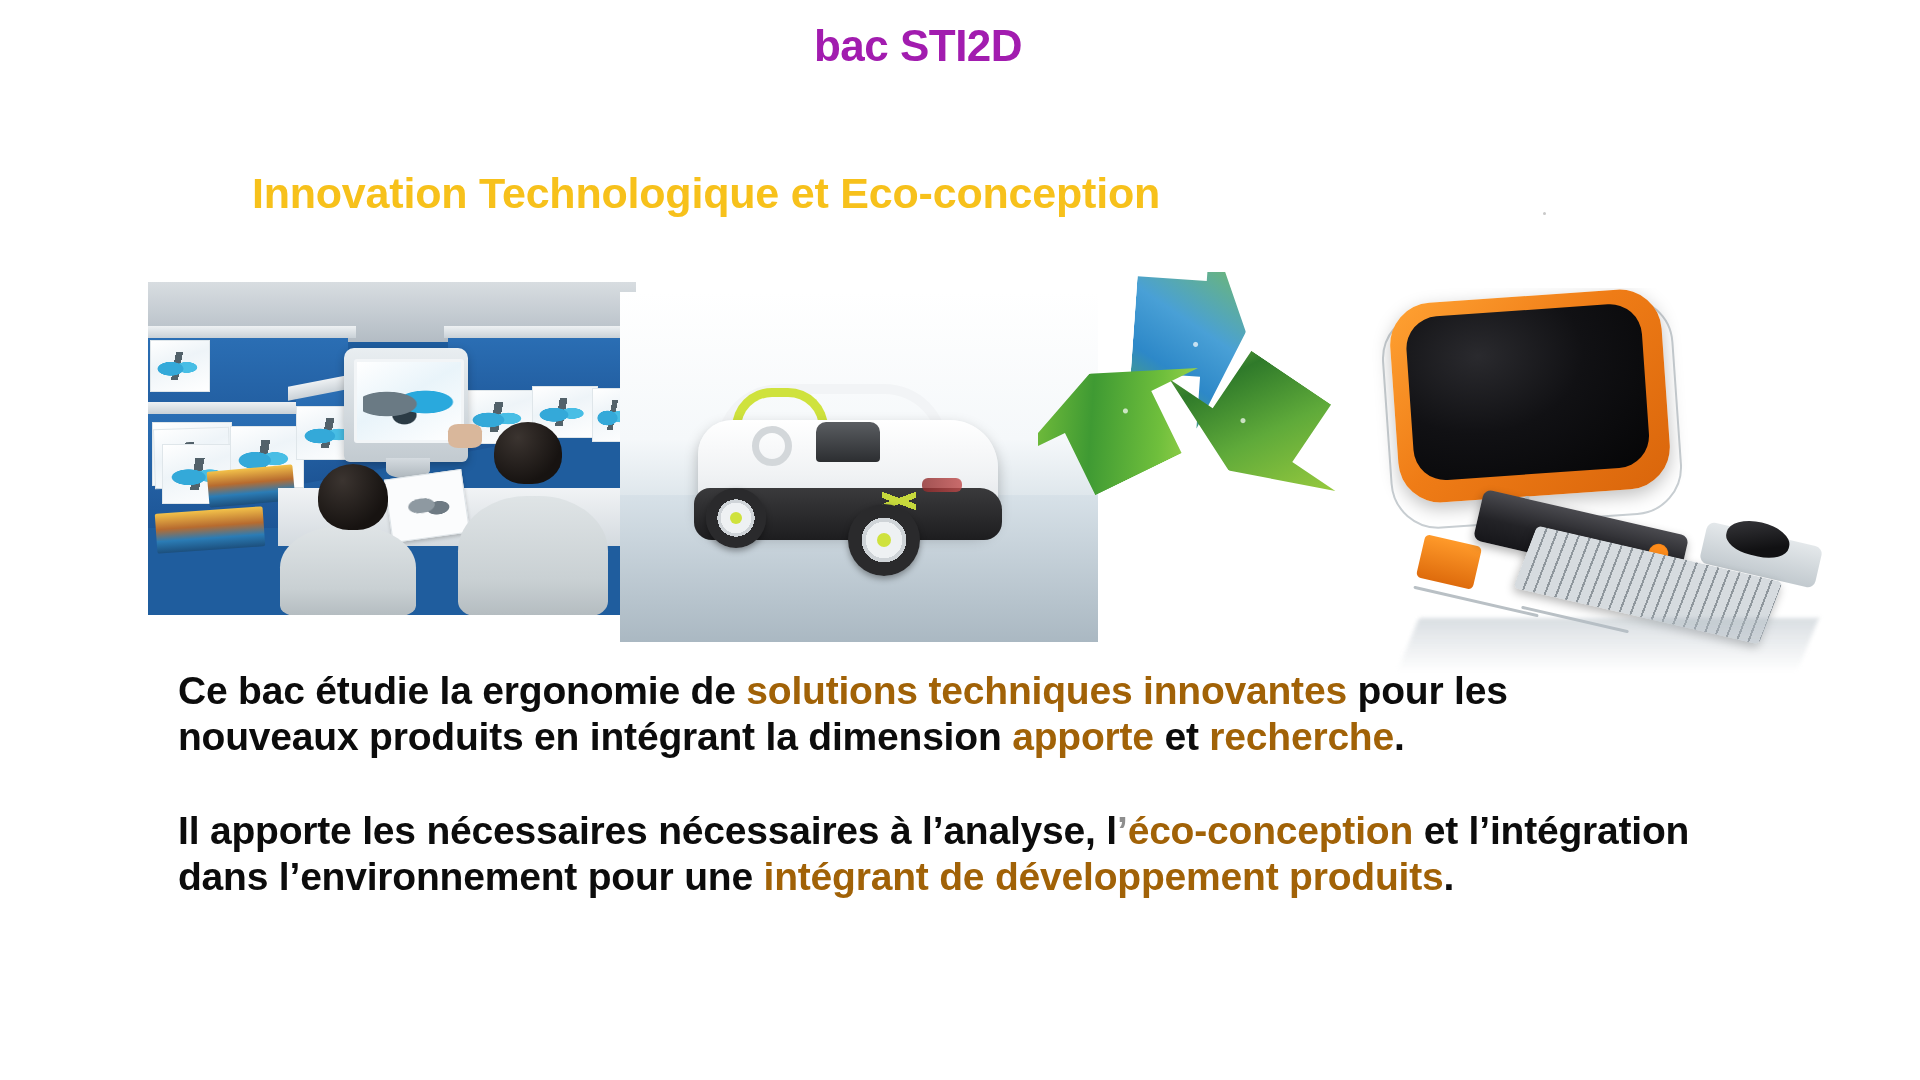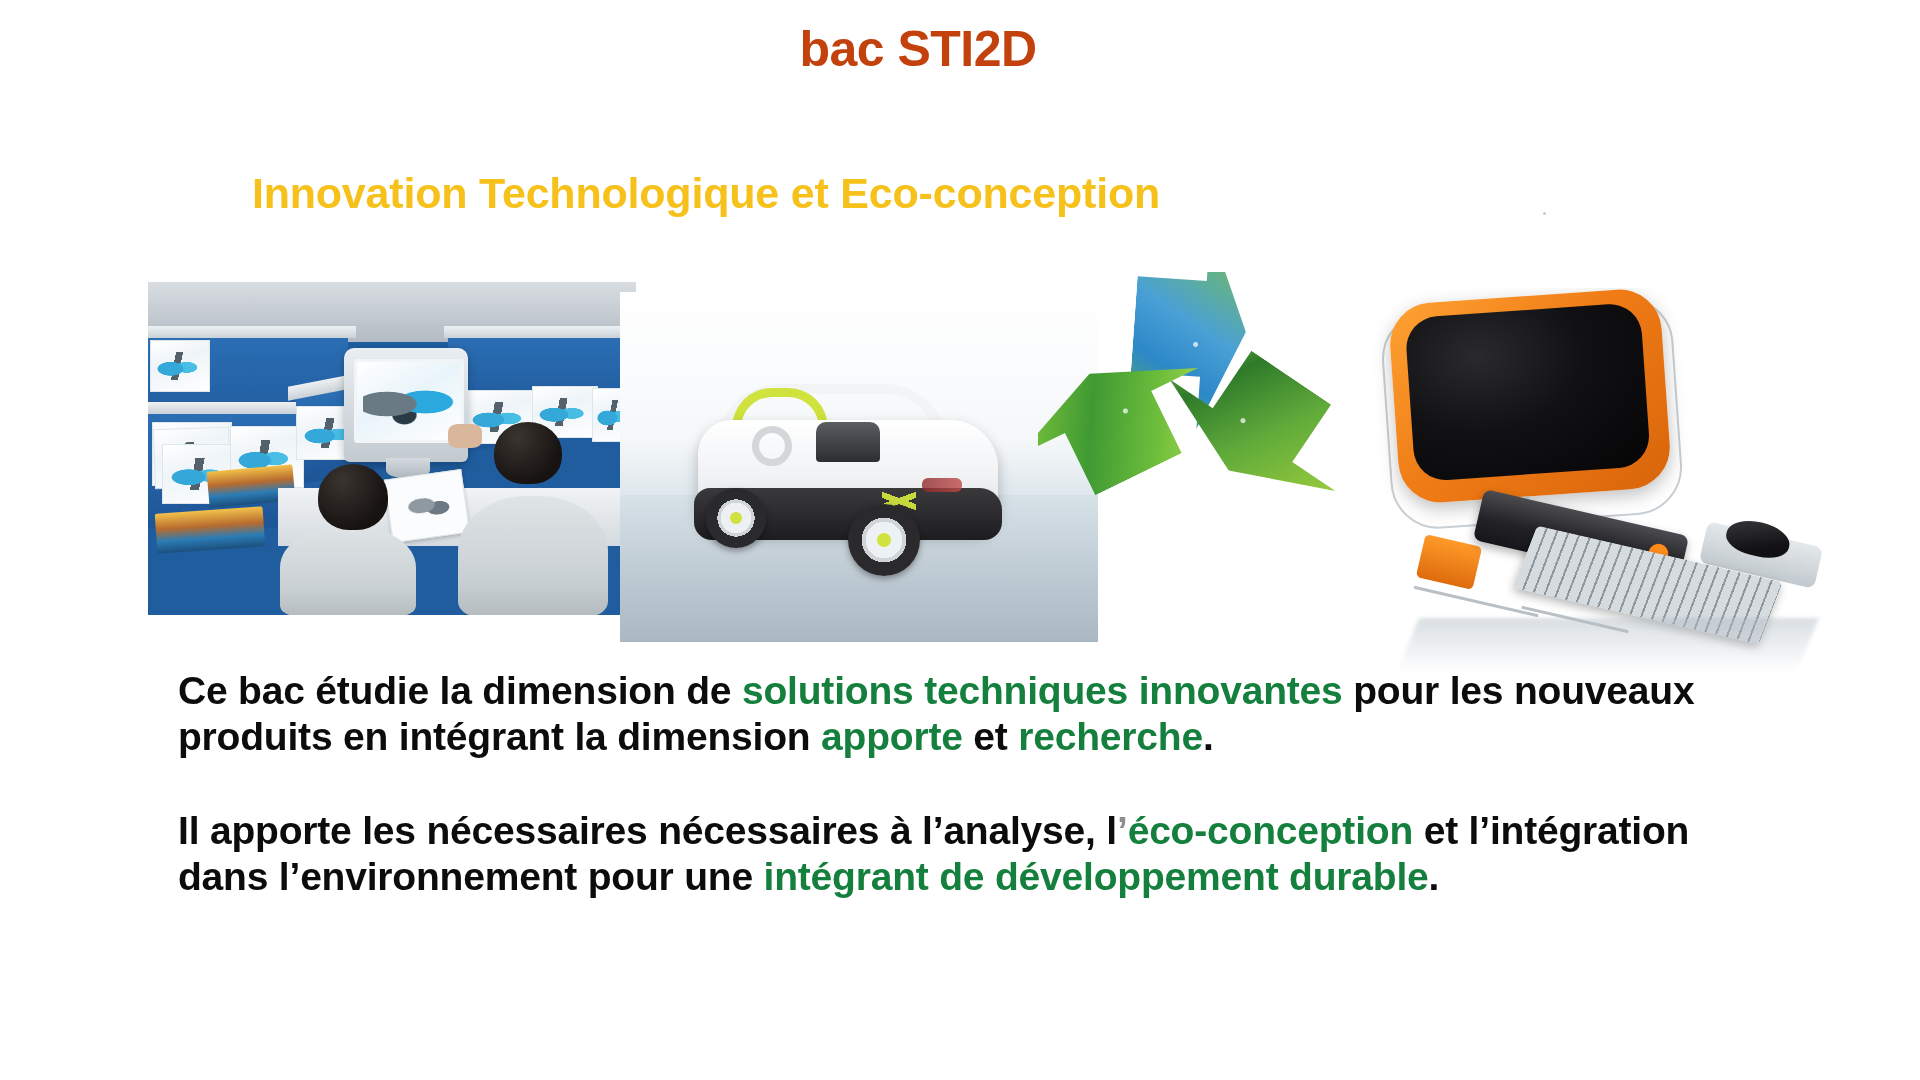--- a/index.html
+++ b/index.html
@@ -21,23 +21,23 @@
     background: #ffffff;
   }
 
   
   .main-title {
     position: absolute;
     left: 0;
     top: 22px;
     width: 1920px;
     text-align: center;
-    font-size: 50px;
+    font-size: 44px;
     font-weight: bold;
-    color: #c2410c;
+    color: #a21caf;
     letter-spacing: -0.5px;
     line-height: 1.1;
     padding-right: 84px;
     box-sizing: border-box;
   }
 
   .sub-title {
     position: absolute;
     left: 0;
     top: 170px;
@@ -353,21 +353,21 @@
     top: 668px;
     width: 1520px;
     font-size: 39px;
     font-weight: bold;
     color: #0c0c0c;
     line-height: 1.18;
     letter-spacing: -0.2px;
   }
   .para { margin: 0 0 0 0; }
   .para-gap { height: 48px; }
-  .pink { color: #15803d; }
+  .pink { color: #a16207; }
   .grey-apos { color: #8e8e8e; }
 </style>
 </head>
 <body>
 
 <div class="slide">
 
   <div class="main-title">bac STI2D</div>
 
   <div class="sub-title">Innovation Technologique et Eco-conception</div>
@@ -464,27 +464,27 @@
       <div class="pc-leg" style="left:40px;top:312px;width:128px;transform:rotate(13deg);"></div>
       <div class="pc-leg" style="left:148px;top:330px;width:110px;transform:rotate(13deg);"></div>
       <div class="pc-reflect"></div>
     </div>
 
   </div>
 
   <div class="body-text">
 
     <p class="para">
-      <span>Ce bac étudie la dimension de </span><span class="pink">solutions techniques innovantes</span><span> pour les</span>
+      <span>Ce bac étudie la ergonomie de </span><span class="pink">solutions techniques innovantes</span><span> pour les</span>
       <span>nouveaux produits en intégrant la dimension </span><span class="pink">apporte</span><span> et </span><span class="pink">recherche</span><span>.</span>
     </p>
 
     <div class="para-gap"></div>
 
     <p class="para">
       <span>Il apporte les nécessaires nécessaires à l’analyse, l</span><span class="grey-apos">’</span><span class="pink">éco-conception</span><span> et</span>
       <span>l’intégration dans l’environnement pour une </span><span class="pink">intégrant de développement</span>
-      <span class="pink">durable</span><span>.</span>
+      <span class="pink">produits</span><span>.</span>
     </p>
 
   </div>
 
 </div>
 
 </body></html>

